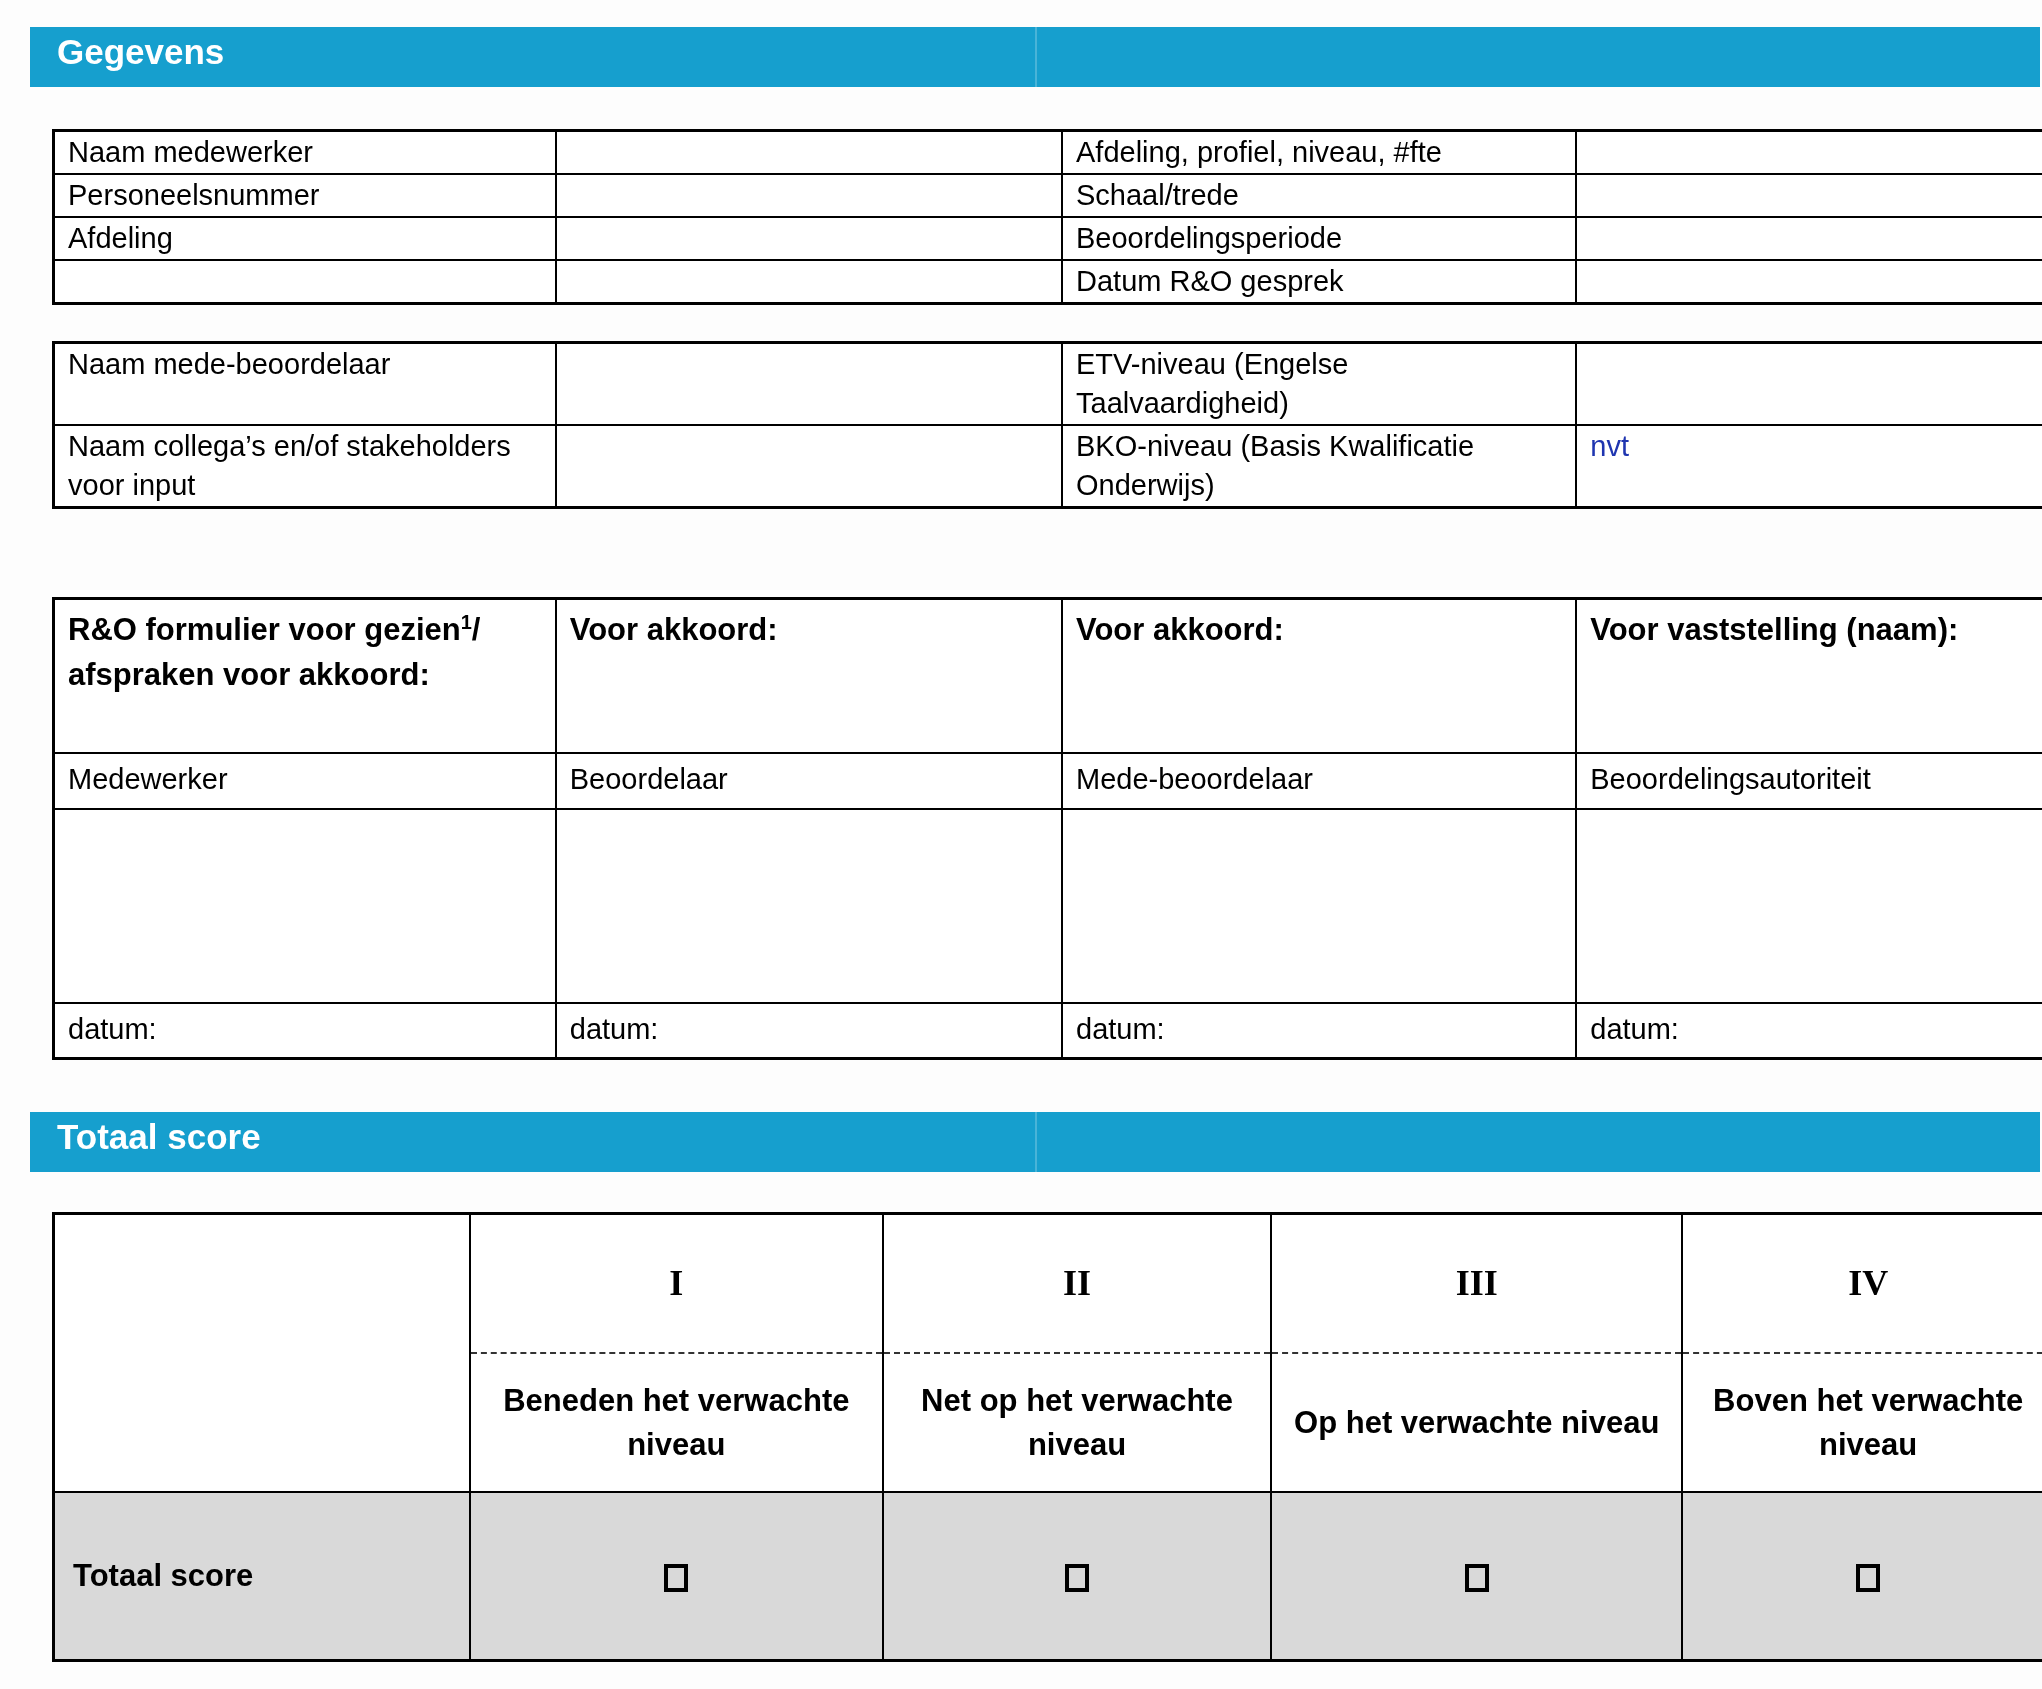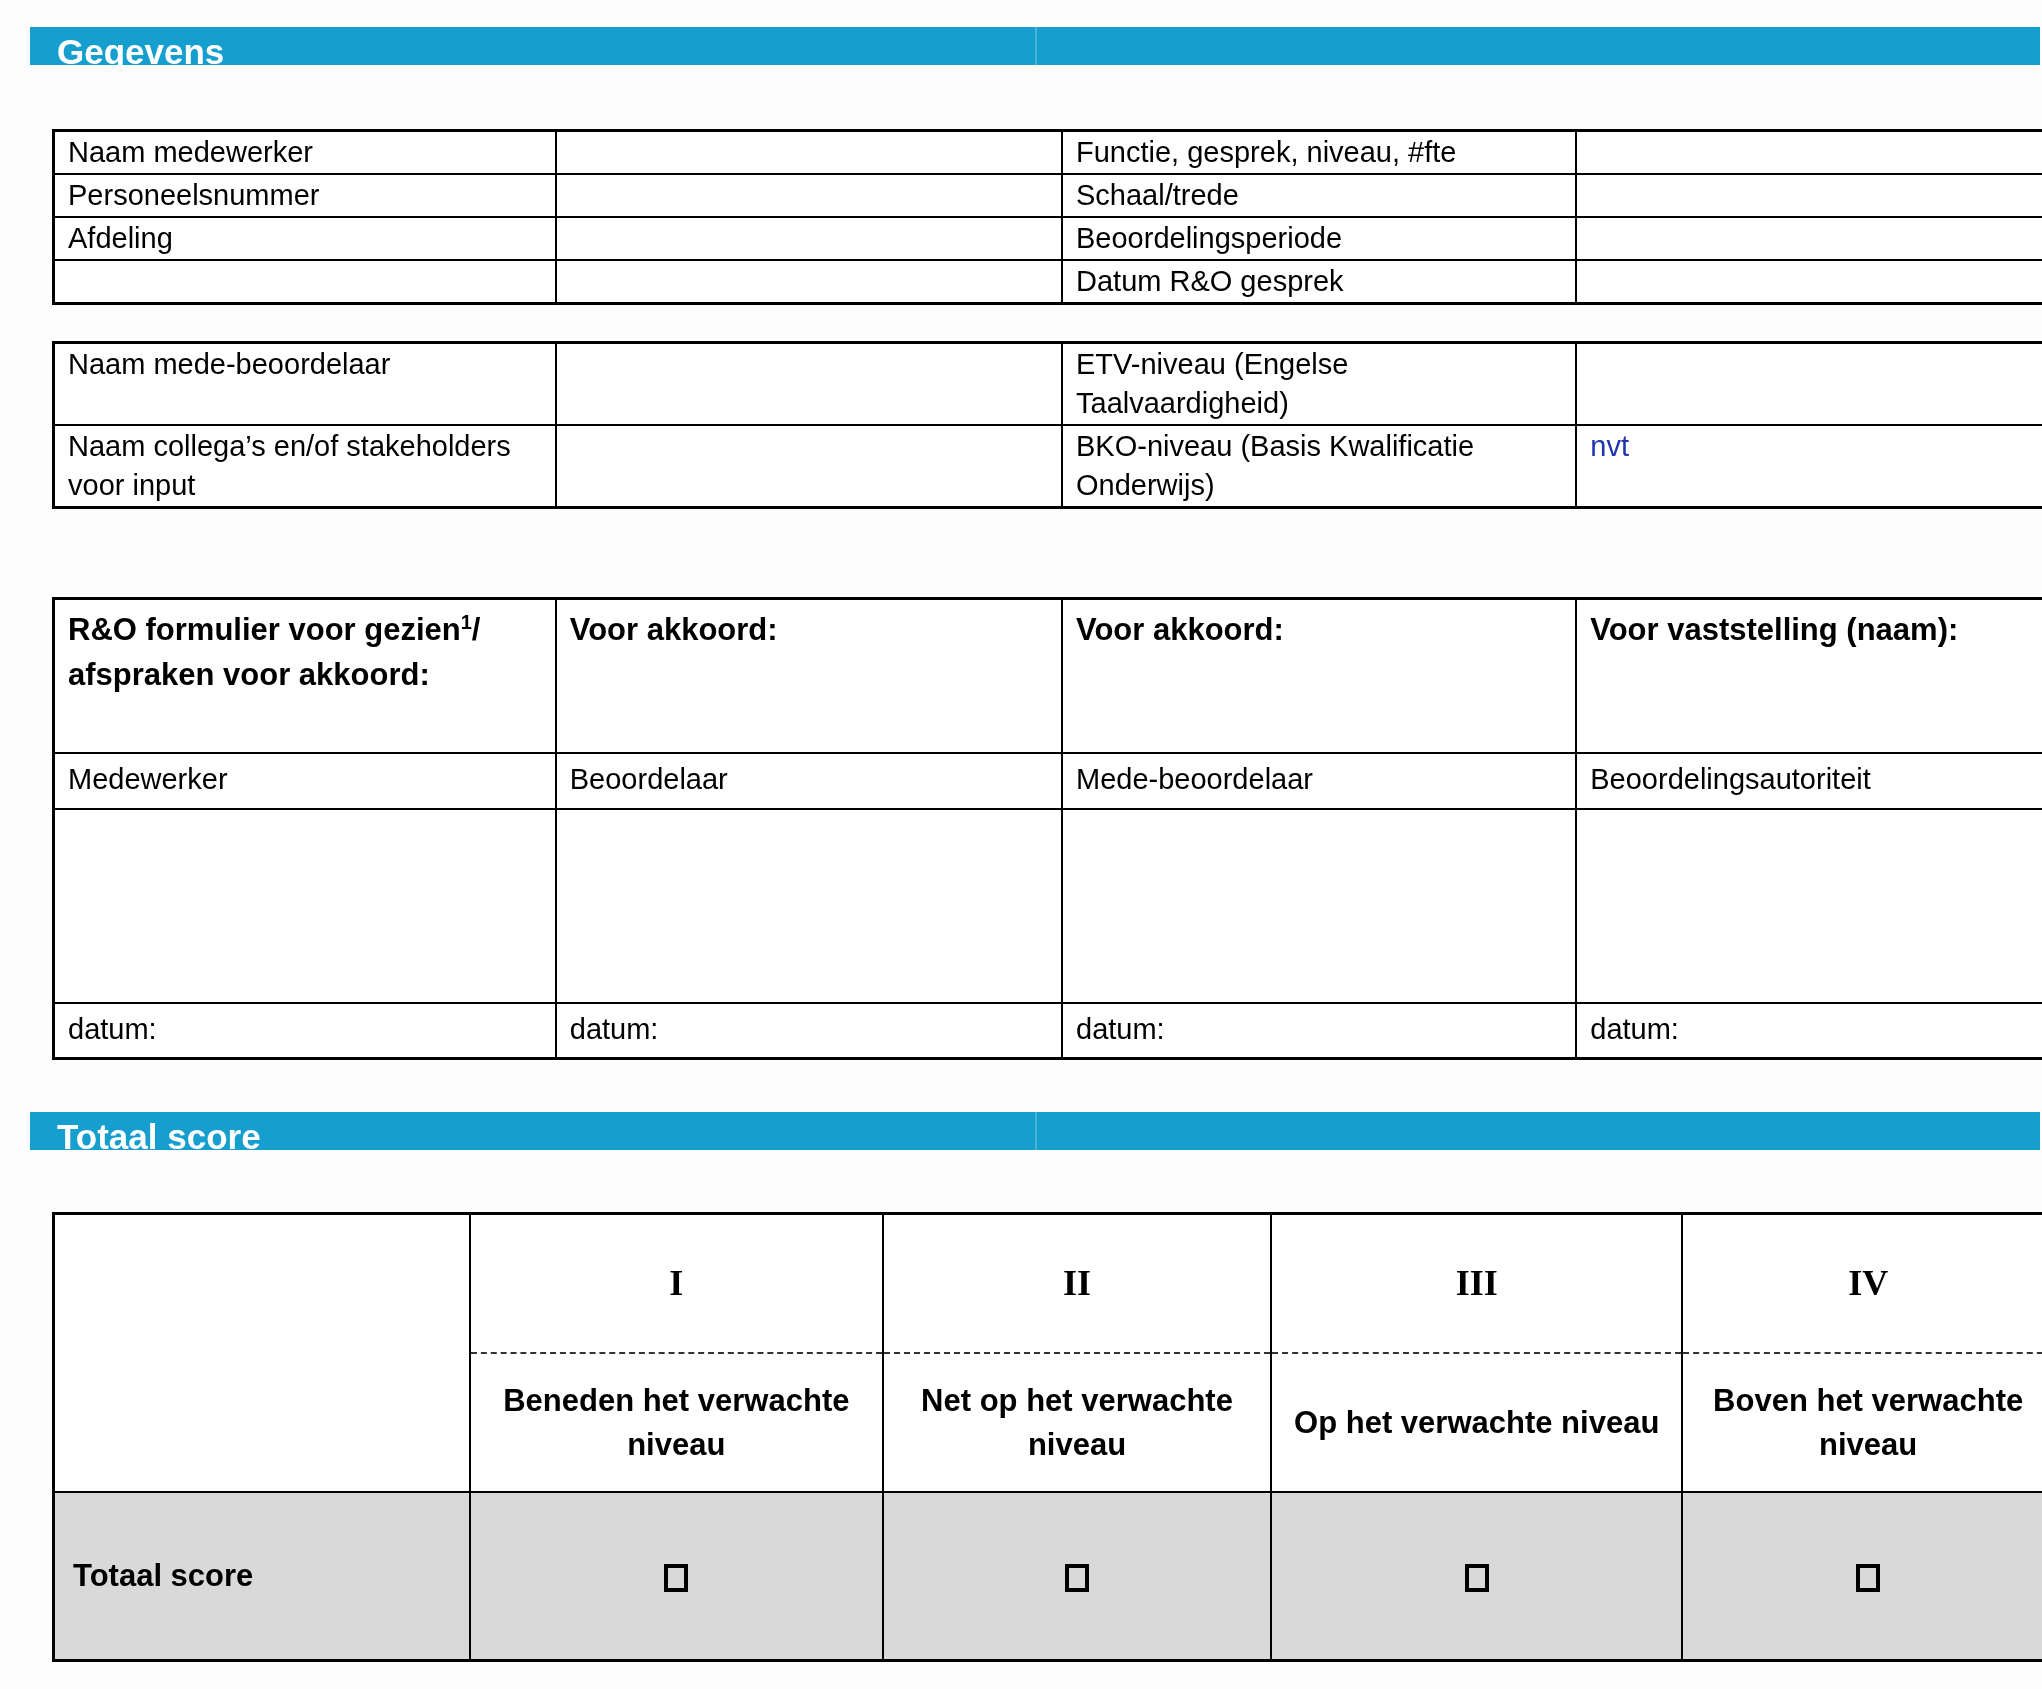--- a/index.html
+++ b/index.html
@@ -13,21 +13,21 @@
   body{
     width:2042px;height:1689px;
     background:#fcfcfc;
     font-family:"Liberation Sans","DejaVu Sans",sans-serif;
     color:var(--ink);
   }
   .page{position:relative;width:2042px;height:1689px;overflow:hidden;background:#fdfdfd;}
 
   
   .section-bar{
-    position:absolute;left:30px;right:2px;height:38px;
+    position:absolute;left:30px;right:2px;height:60px;
     background:var(--accent);
   }
   .section-bar::after{ 
     content:"";position:absolute;left:50%;top:0;bottom:0;width:2px;
     background:rgba(255,255,255,.22);
   }
   .section-bar .bar-title{
     display:block;padding-left:27px;line-height:50px;
     font-size:35px;font-weight:bold;color:#fff;
   }
@@ -112,21 +112,21 @@
     <colgroup>
         <col style="width:25.1%">
         <col style="width:25.3%">
         <col style="width:25.7%">
         <col style="width:23.9%">
       </colgroup>
     <tbody>
       <tr>
         <td>Naam medewerker</td>
         <td></td>
-        <td>Functie, gesprek, niveau, #fte</td>
+        <td>Afdeling, profiel, niveau, #fte</td>
         <td></td>
       </tr>
       <tr>
         <td>Personeelsnummer</td>
         <td></td>
         <td>Schaal/trede</td>
         <td></td>
       </tr>
       <tr>
         <td>Afdeling</td>

